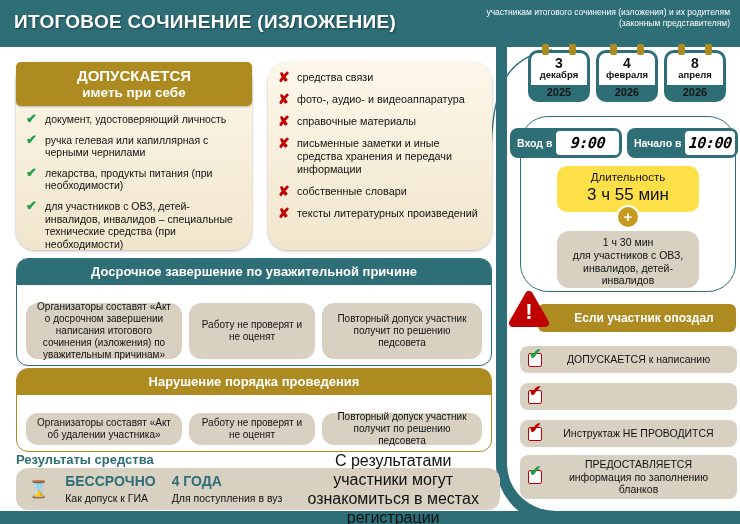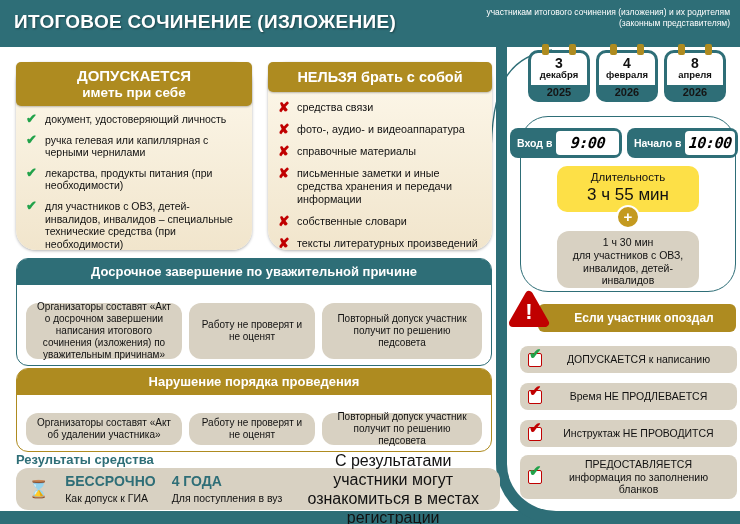--- a/index.html
+++ b/index.html
@@ -149,21 +149,20 @@
         <span>лекарства, продукты питания (при необходимости)</span>
       </div>
       <div class="p-item">
         <span class="check-glyph">✔</span>
         <span>для участников с ОВЗ, детей-инвалидов, инвалидов – специальные технические средства (при необходимости)</span>
       </div>
     </div>
   </div>
 
   <div class="panel forbidden">
-    <div class="panel-head">НЕЛЬЗЯ брать с собой</div>
     <div class="panel-items">
       <div class="p-item">
         <span class="x-glyph">✘</span>
         <span>средства связи</span>
       </div>
       <div class="p-item">
         <span class="x-glyph">✘</span>
         <span>фото-, аудио- и видеоаппаратура</span>
       </div>
       <div class="p-item">
@@ -271,21 +270,20 @@
   <div class="late-row lr1">
     <span class="checkbox">
         <span class="mark green">✔</span>
       </span>
     <span class="late-text">ДОПУСКАЕТСЯ к написанию</span>
   </div>
   <div class="late-row lr2">
     <span class="checkbox">
         <span class="mark red">✔</span>
       </span>
-    <span class="late-text">Время НЕ ПРОДЛЕВАЕТСЯ</span>
   </div>
   <div class="late-row lr3">
     <span class="checkbox">
         <span class="mark red">✔</span>
       </span>
     <span class="late-text">Инструктаж НЕ ПРОВОДИТСЯ</span>
   </div>
   <div class="late-row lr4">
     <span class="checkbox">
         <span class="mark green">✔</span>

